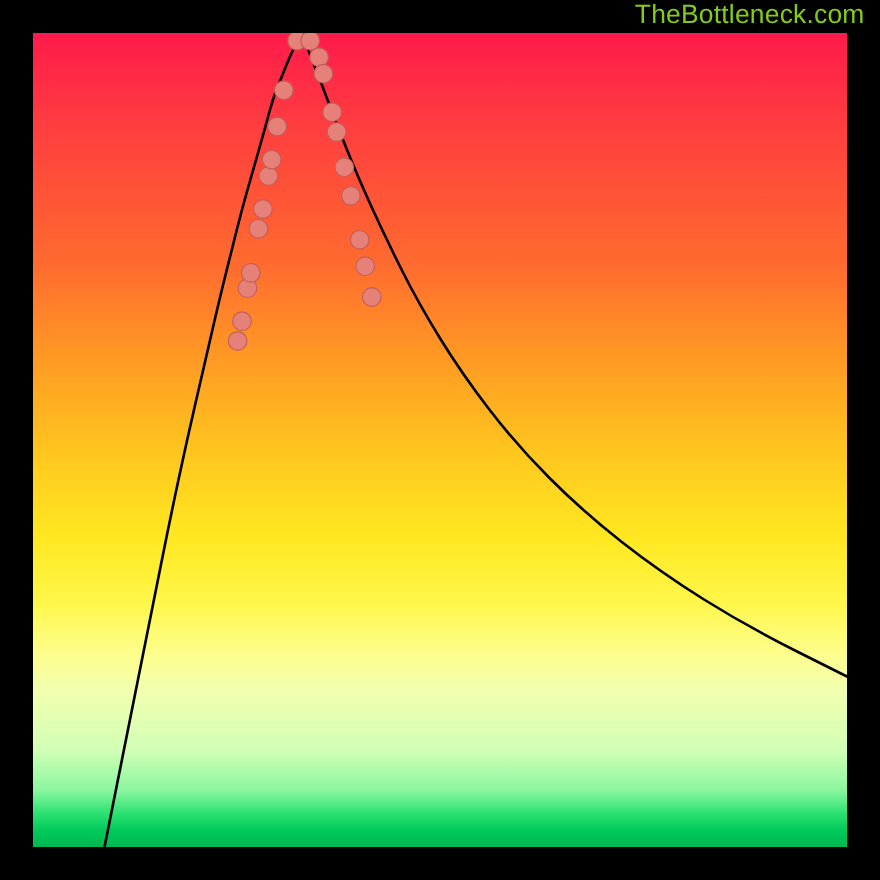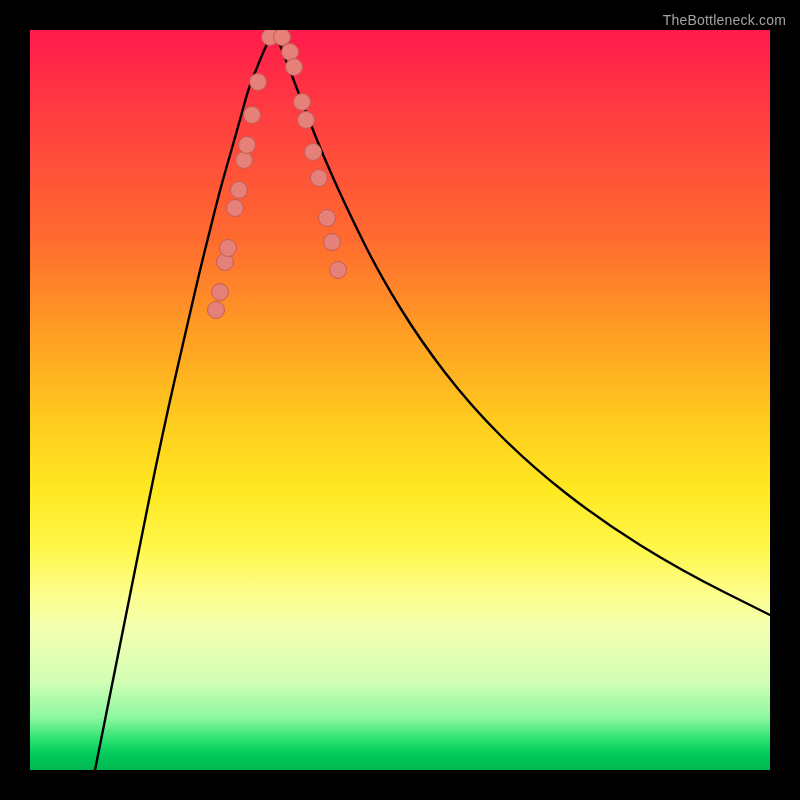--- a/index.html
+++ b/index.html
@@ -11,25 +11,25 @@
     overflow: hidden;
   }
   .outer {
     width: 800px;
     height: 800px;
     background: #000;
     position: relative;
   }
   .watermark {
     position: absolute;
-    top: 12px;
+    top: 0;
     right: 14px;
-    color: #a3a3a3;
+    color: #84cc16;
     font-family: Arial, Helvetica, sans-serif;
-    font-size: 14px;
+    font-size: 24px;
     font-weight: 500;
     letter-spacing: 0.2px;
     z-index: 10;
   }
   .plot {
     position: absolute;
     left: 30px;
     top: 30px;
     width: 740px;
     height: 740px;

